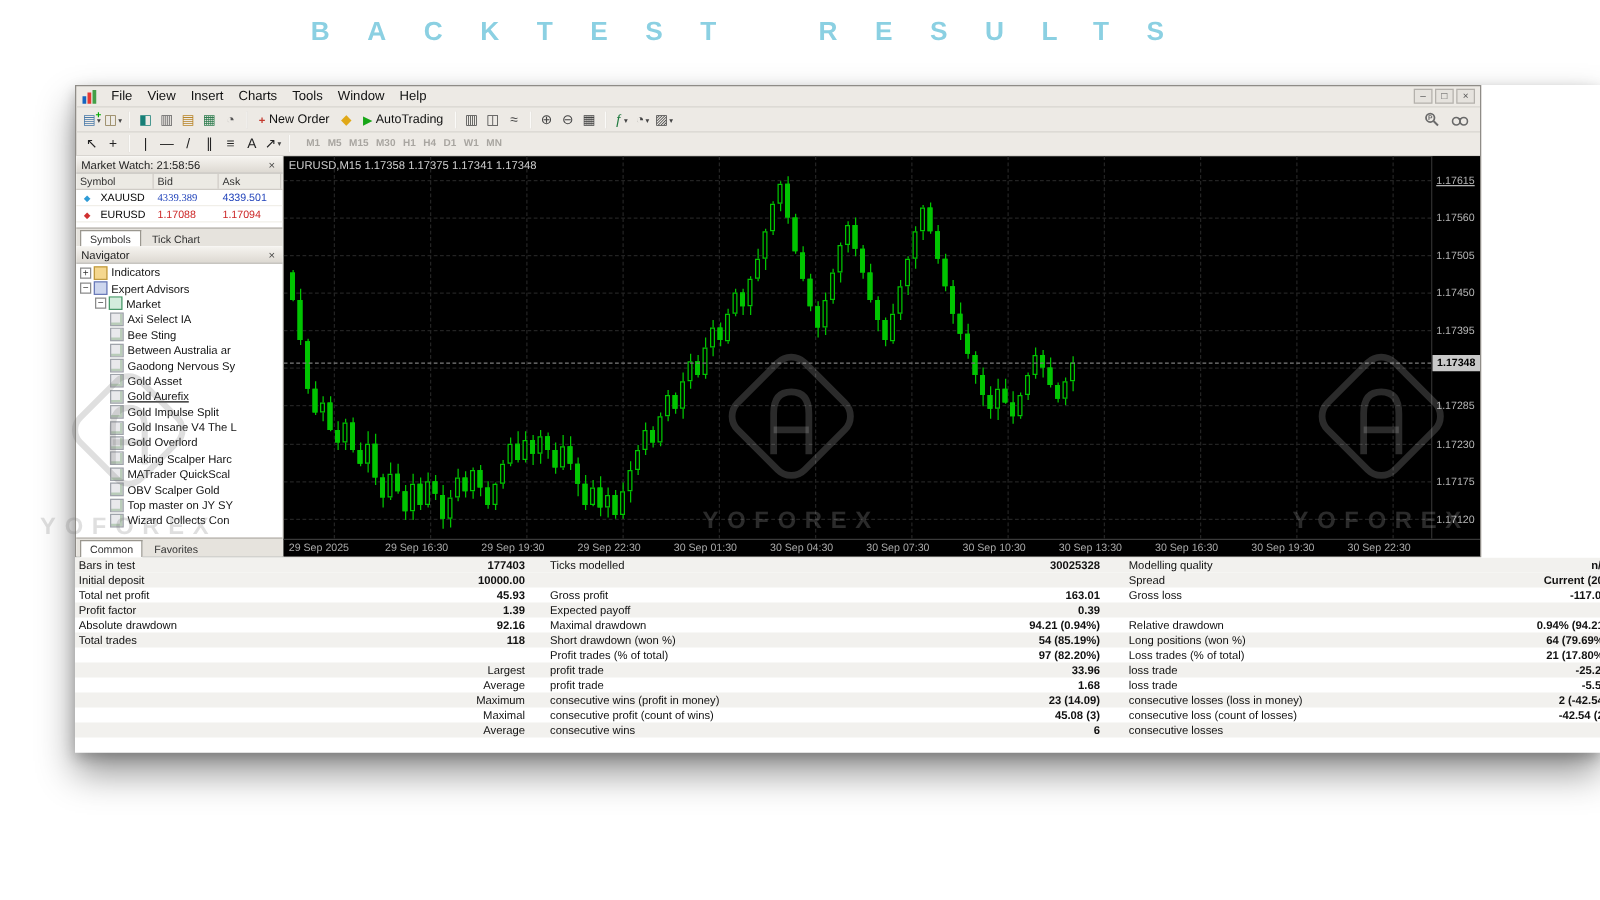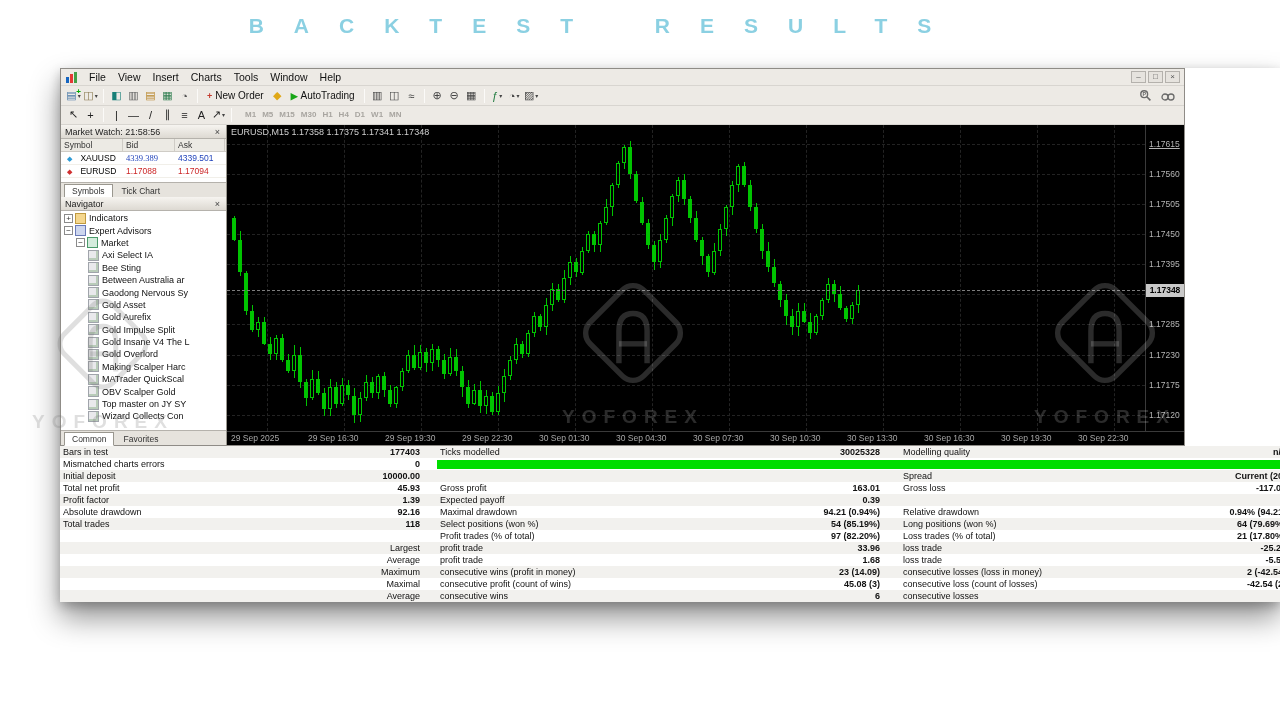--- a/index.html
+++ b/index.html
@@ -324,21 +324,21 @@
                   <span>Between Australia ar</span>
                 </div>
                 <div class="trow" style="padding-left: 27px;">
                   <span class="tic tic-item"></span>
                   <span>Gaodong Nervous Sy</span>
                 </div>
                 <div class="trow" style="padding-left: 27px;">
                   <span class="tic tic-item"></span>
                   <span>Gold Asset</span>
                 </div>
-                <div class="trow" style="padding-left: 27px;">
+                <div class="trow" style="padding-left: 27px; text-decoration: underline;">
                   <span class="tic tic-item"></span>
                   <span>Gold Aurefix</span>
                 </div>
                 <div class="trow" style="padding-left: 27px;">
                   <span class="tic tic-item"></span>
                   <span>Gold Impulse Split</span>
                 </div>
                 <div class="trow" style="padding-left: 27px;">
                   <span class="tic tic-item"></span>
                   <span>Gold Insane V4 The L</span>
@@ -650,31 +650,20 @@
         <div class="rrow alt">
           <div class="rl">Bars in test</div>
           <div class="rv">177403</div>
           <div></div>
           <div class="rl">Ticks modelled</div>
           <div class="rv">30025328</div>
           <div></div>
           <div class="rl">Modelling quality</div>
           <div class="rv">n/a</div>
         </div>
-        <div class="rrow">
-          <div class="qbar"></div>
-          <div class="rl">Mismatched charts errors</div>
-          <div class="rv">0</div>
-          <div></div>
-          <div class="rl"></div>
-          <div class="rv"></div>
-          <div></div>
-          <div class="rl"></div>
-          <div class="rv"></div>
-        </div>
         <div class="rrow alt">
           <div class="rl">Initial deposit</div>
           <div class="rv">10000.00</div>
           <div></div>
           <div class="rl"></div>
           <div class="rv"></div>
           <div></div>
           <div class="rl">Spread</div>
           <div class="rv">Current (20)</div>
         </div>
@@ -705,21 +694,21 @@
           <div class="rl">Maximal drawdown</div>
           <div class="rv">94.21 (0.94%)</div>
           <div></div>
           <div class="rl">Relative drawdown</div>
           <div class="rv">0.94% (94.21)</div>
         </div>
         <div class="rrow alt">
           <div class="rl">Total trades</div>
           <div class="rv">118</div>
           <div></div>
-          <div class="rl">Select positions (won %)</div>
+          <div class="rl">Short drawdown (won %)</div>
           <div class="rv">54 (85.19%)</div>
           <div></div>
           <div class="rl">Long positions (won %)</div>
           <div class="rv">64 (79.69%)</div>
         </div>
         <div class="rrow">
           <div class="rl"></div>
           <div class="rv plain"></div>
           <div></div>
           <div class="rl">Profit trades (% of total)</div>

